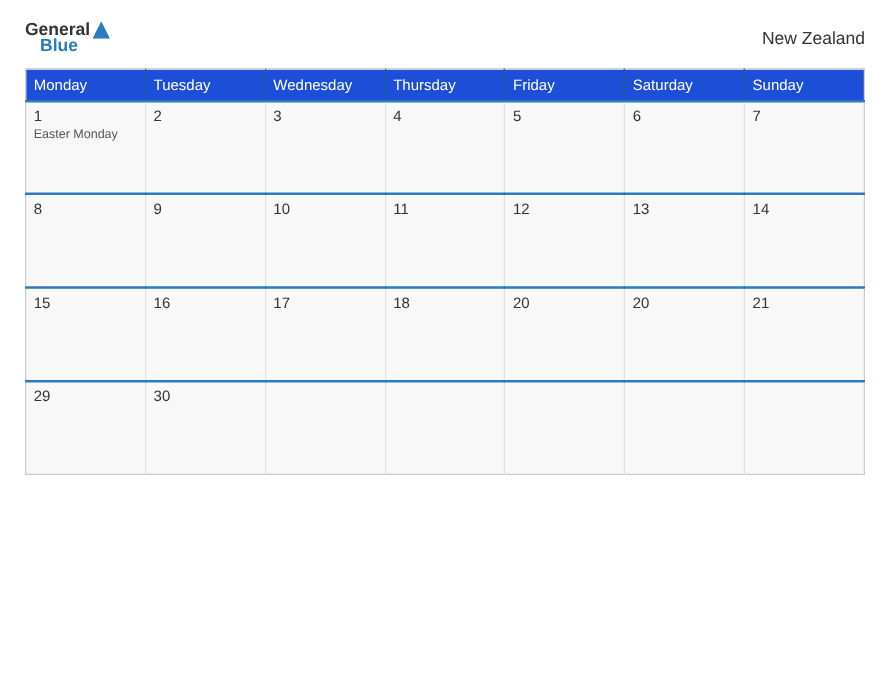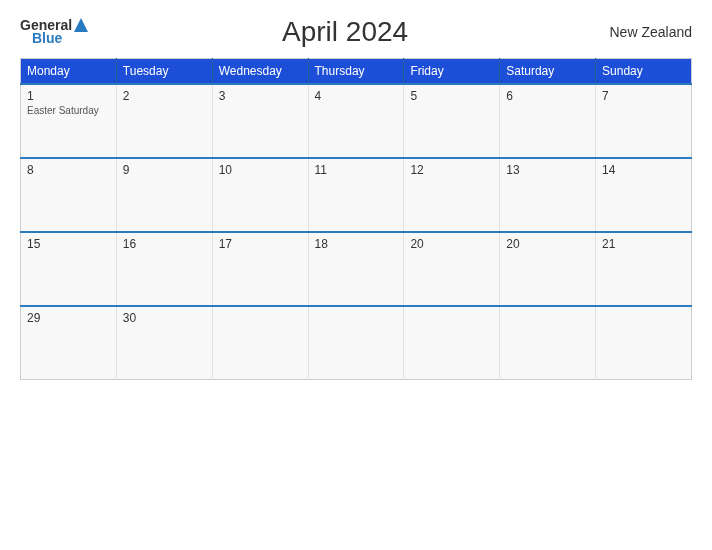--- a/index.html
+++ b/index.html
@@ -120,41 +120,40 @@
           <span class="logo-text-general">General</span>
           <div style="display:inline-flex; align-items:center; margin-left:2px;">
             <svg width="14" height="14" viewBox="0 0 14 14">
               <polygon points="7,0 14,14 0,14" fill="#2a7abf"></polygon>
             </svg>
           </div>
         </div>
         <span class="logo-text-blue" style="margin-top:-2px;">Blue</span>
       </div>
     </div>
-    <h1 class="month-title">April 2024</h1>
     <div class="country">New Zealand</div>
   </div>
 
   <table class="calendar">
     <thead>
       <tr>
         <th>Monday</th>
         <th>Tuesday</th>
         <th>Wednesday</th>
         <th>Thursday</th>
         <th>Friday</th>
         <th>Saturday</th>
         <th>Sunday</th>
       </tr>
     </thead>
     <tbody id="calendar-body">
     <tr>
           <td>
             <span class="day-number">1</span>
-            <span class="holiday">Easter Saturday</span>
+            <span class="holiday">Easter Monday</span>
           </td>
           <td>
             <span class="day-number">2</span>
           </td>
           <td>
             <span class="day-number">3</span>
           </td>
           <td>
             <span class="day-number">4</span>
           </td>

